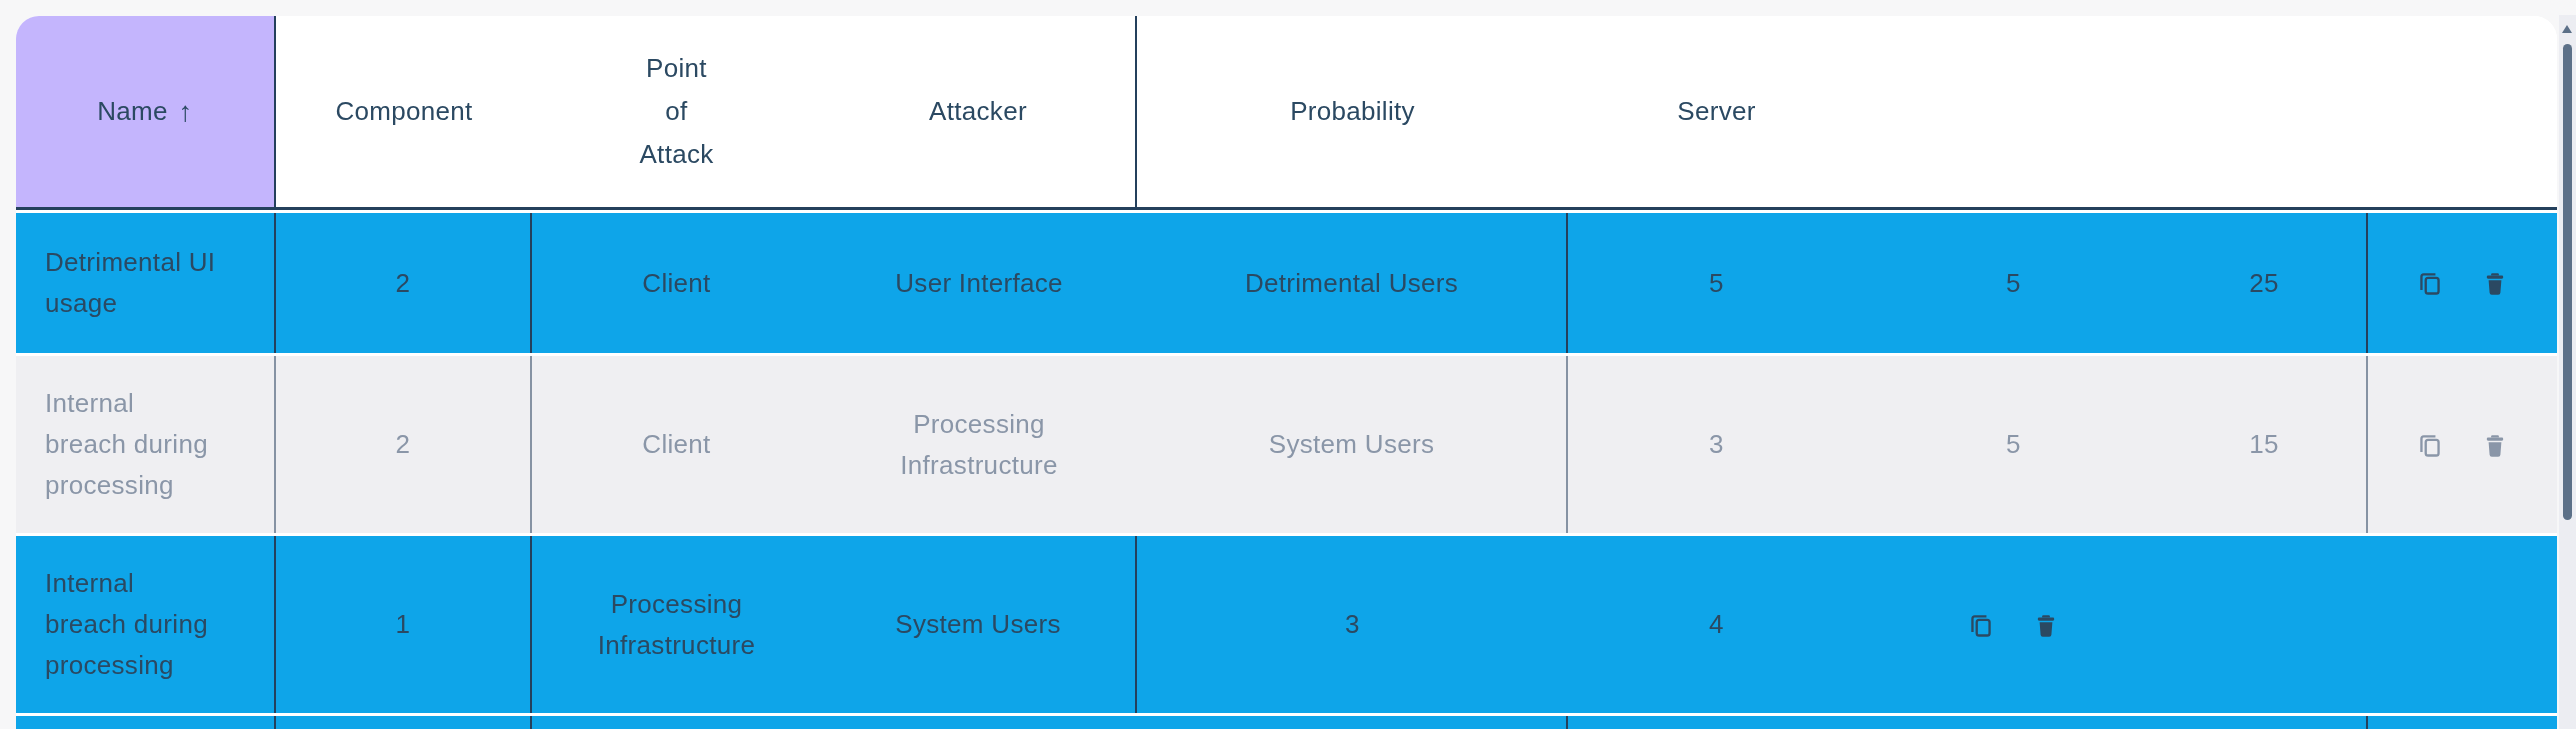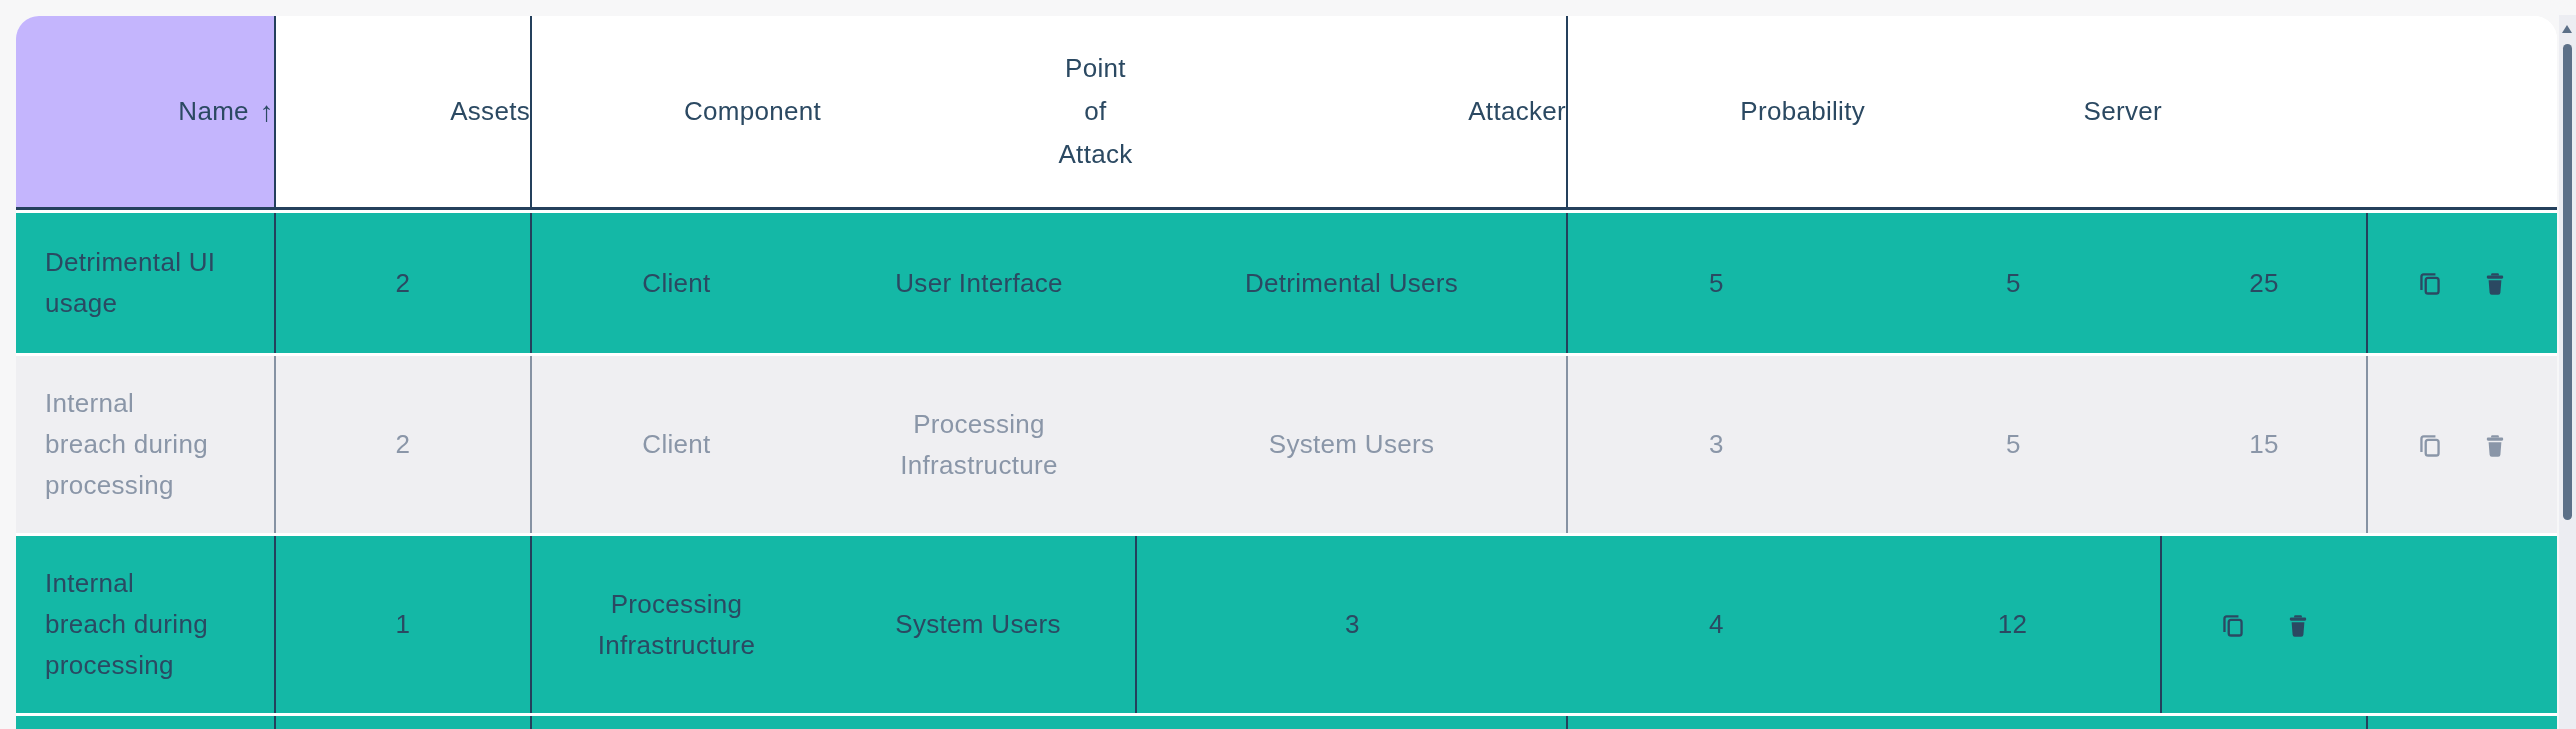--- a/index.html
+++ b/index.html
@@ -21,34 +21,34 @@
   }
 
   .grid-row {
     display: grid;
     grid-template-columns: 260px 256px 289px 316px 431px 297px 297px 206px 1fr;
   }
 
   
   .header { height: 194px; border-bottom: 3.1px solid #24405c; background: #ffffff; border-radius: 23px 23px 0 0; }
   .hcell {
-    display: flex; align-items: center; justify-content: flex-end;
+    display: flex; align-items: center; justify-content: center;
     font-size: 26px; line-height: 43px; text-align: center;
   }
   .hcell .hdr-text { display: inline-block; }
   .hcell-name { background: #c4b5fd; border-top-left-radius: 23px; }
   .hdr-poa .hdr-text { max-width: 83px; }
   .sort-arrow { margin-left: 10.8px; font-size: 28px; }
 
   
   .div-r { border-right: 2.3px solid #24405c; }
 
   
   .row {
-    background: #14b8a6;
+    background: #0ea5e9;
     margin-top: 3.1px;
     min-height: 140px;
     cursor: pointer;
   }
   #rows .row:nth-child(2), #rows .row:nth-child(3) { min-height: 177px; }
   .cell {
     display: flex; align-items: center; justify-content: center;
     font-size: 26px; line-height: 41px; text-align: center;
     padding: 21.6px 4.6px;
   }
@@ -95,23 +95,20 @@
 </head>
 <body>
 
 <div class="table-wrap">
 
   <div class="grid-row header">
     <div class="hcell hcell-name div-r">
       <span class="hdr-text">Name</span>
       <span class="sort-arrow">↑</span>
     </div>
-    <div class="hcell div-r">
-      <span class="hdr-text">Assets</span>
-    </div>
     <div class="hcell">
       <span class="hdr-text">Component</span>
     </div>
     <div class="hcell hdr-poa">
       <span class="hdr-text">Point of Attack</span>
     </div>
     <div class="hcell div-r">
       <span class="hdr-text">Attacker</span>
     </div>
     <div class="hcell">
@@ -228,23 +225,20 @@
     </div>
     <div class="cell div-r">
       <span class="cell-text">System Users</span>
     </div>
     <div class="cell">
       <span class="cell-text">3</span>
     </div>
     <div class="cell">
       <span class="cell-text">4</span>
     </div>
-    <div class="cell div-r">
-      <span class="cell-text">12</span>
-    </div>
     <div class="cell cell-actions">
       <button class="icon-btn" title="">
         <span>
           <svg width="28" height="28" viewBox="0 0 36 36" fill="none" stroke="currentColor" stroke-width="3">
             <path d="M7 27 V10 Q7 7 10 7 H25" fill="none"></path>
             <rect x="12.5" y="11.5" width="16.5" height="20" rx="3" fill="none"></rect>
           </svg>
         </span>
       </button>
       <button class="icon-btn" title="">

